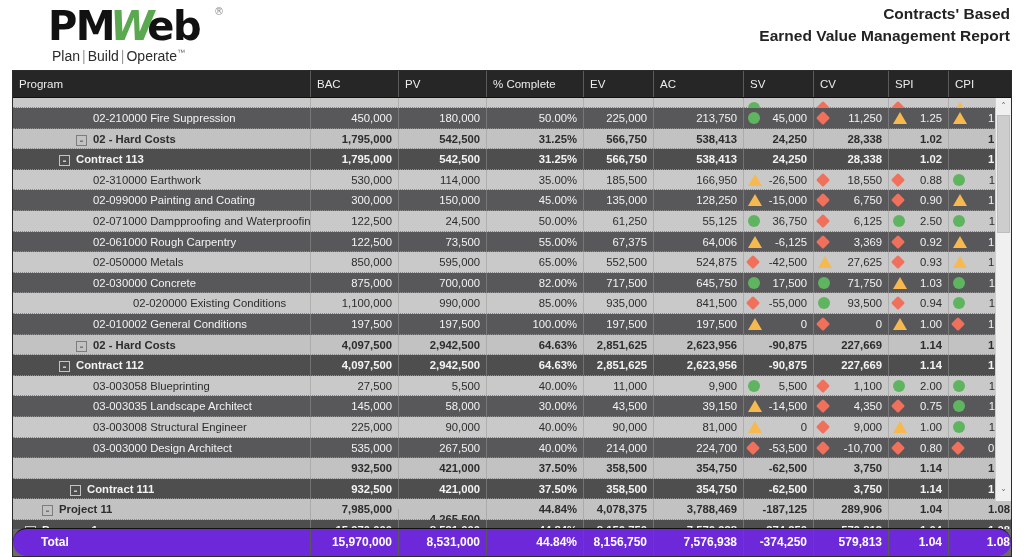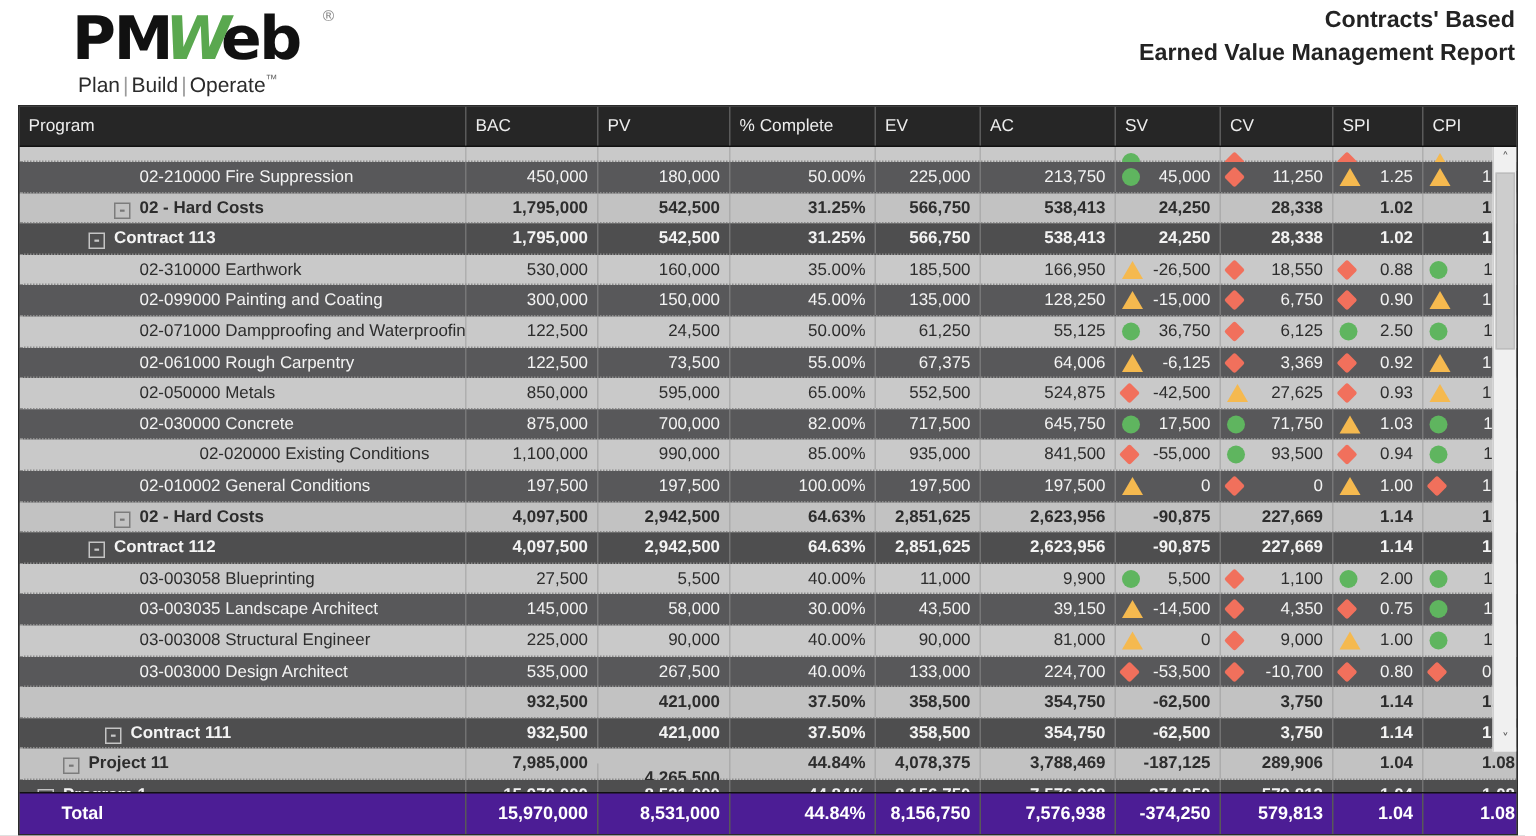--- a/index.html
+++ b/index.html
@@ -106,21 +106,21 @@
   .ind.circle { background:#5fb55f; border-radius:50%; width:12px; height:12px; top:4px; }
   .ind.triangle {
     width:0; height:0; background:none;
     border-left:7px solid transparent; border-right:7px solid transparent;
     border-bottom:12px solid #f5b94f; top:4px;
   }
 
   
   .total-row {
     position:absolute; left:0; bottom:0; width:100%; height:28px;
-    background:#4c1d95; color:#fff; border-top:1px solid #111;
+    background:#6d28d9; color:#fff; border-top:1px solid #111;border-radius:14px;
   }
   .total-row .c {
     position:absolute; top:0; height:27px; line-height:27px;
     font-size:12px; font-weight:bold; padding:0 6px;
     border-left:1px solid #585858; white-space:nowrap;
   }
   .total-row .c.num { text-align:right; }
   .total-row .c.name { border-left:none; padding-left:28px; }
 
   
@@ -220,21 +220,21 @@
           <div class="c num" style="left: 570px; width: 70px;"><span>566,750</span></div>
           <div class="c num" style="left: 640px; width: 90px;"><span>538,413</span></div>
           <div class="c num" style="left: 730px; width: 70px;"><span>24,250</span></div>
           <div class="c num" style="left: 800px; width: 75px;"><span>28,338</span></div>
           <div class="c num" style="left: 875px; width: 60px;"><span>1.02</span></div>
           <div class="c num" style="left: 935px; width: 68px;"><span>1.05</span></div>
         </div>
         <div class="row light">
           <div class="c name" style="left: 0px; width: 297px;"><span class="nm" style="padding-left: 80px;"><span>02-310000 Earthwork</span></span></div>
           <div class="c num" style="left: 297px; width: 88px;"><span>530,000</span></div>
-          <div class="c num" style="left: 385px; width: 88px;"><span>160,000</span></div>
+          <div class="c num" style="left: 385px; width: 88px;"><span>114,000</span></div>
           <div class="c num" style="left: 473px; width: 97px;"><span>35.00%</span></div>
           <div class="c num" style="left: 570px; width: 70px;"><span>185,500</span></div>
           <div class="c num" style="left: 640px; width: 90px;"><span>166,950</span></div>
           <div class="c num" style="left: 730px; width: 70px;"><span class="ind triangle" style="left: 4px;"></span><span>-26,500</span></div>
           <div class="c num" style="left: 800px; width: 75px;"><span class="ind diamond" style="left: 4px;"></span><span>18,550</span></div>
           <div class="c num" style="left: 875px; width: 60px;"><span class="ind diamond" style="left: 4px;"></span><span>0.88</span></div>
           <div class="c num" style="left: 935px; width: 68px;"><span class="ind circle" style="left: 4px;"></span><span>1.11</span></div>
         </div>
         <div class="row dark">
           <div class="c name" style="left: 0px; width: 297px;"><span class="nm" style="padding-left: 80px;"><span>02-099000 Painting and Coating</span></span></div>
@@ -378,21 +378,21 @@
           <div class="c num" style="left: 730px; width: 70px;"><span class="ind triangle" style="left: 4px;"></span><span>0</span></div>
           <div class="c num" style="left: 800px; width: 75px;"><span class="ind diamond" style="left: 4px;"></span><span>9,000</span></div>
           <div class="c num" style="left: 875px; width: 60px;"><span class="ind triangle" style="left: 4px;"></span><span>1.00</span></div>
           <div class="c num" style="left: 935px; width: 68px;"><span class="ind circle" style="left: 4px;"></span><span>1.11</span></div>
         </div>
         <div class="row dark">
           <div class="c name" style="left: 0px; width: 297px;"><span class="nm" style="padding-left: 80px;"><span>03-003000 Design Architect</span></span></div>
           <div class="c num" style="left: 297px; width: 88px;"><span>535,000</span></div>
           <div class="c num" style="left: 385px; width: 88px;"><span>267,500</span></div>
           <div class="c num" style="left: 473px; width: 97px;"><span>40.00%</span></div>
-          <div class="c num" style="left: 570px; width: 70px;"><span>133,000</span></div>
+          <div class="c num" style="left: 570px; width: 70px;"><span>214,000</span></div>
           <div class="c num" style="left: 640px; width: 90px;"><span>224,700</span></div>
           <div class="c num" style="left: 730px; width: 70px;"><span class="ind diamond" style="left: 4px;"></span><span>-53,500</span></div>
           <div class="c num" style="left: 800px; width: 75px;"><span class="ind diamond" style="left: 4px;"></span><span>-10,700</span></div>
           <div class="c num" style="left: 875px; width: 60px;"><span class="ind diamond" style="left: 4px;"></span><span>0.80</span></div>
           <div class="c num" style="left: 935px; width: 68px;"><span class="ind diamond" style="left: 4px;"></span><span>0.95</span></div>
         </div>
         <div class="row light bold">
           <div class="c num" style="left: 297px; width: 88px;"><span>932,500</span></div>
           <div class="c num" style="left: 385px; width: 88px;"><span>421,000</span></div>
           <div class="c num" style="left: 473px; width: 97px;"><span>37.50%</span></div>

